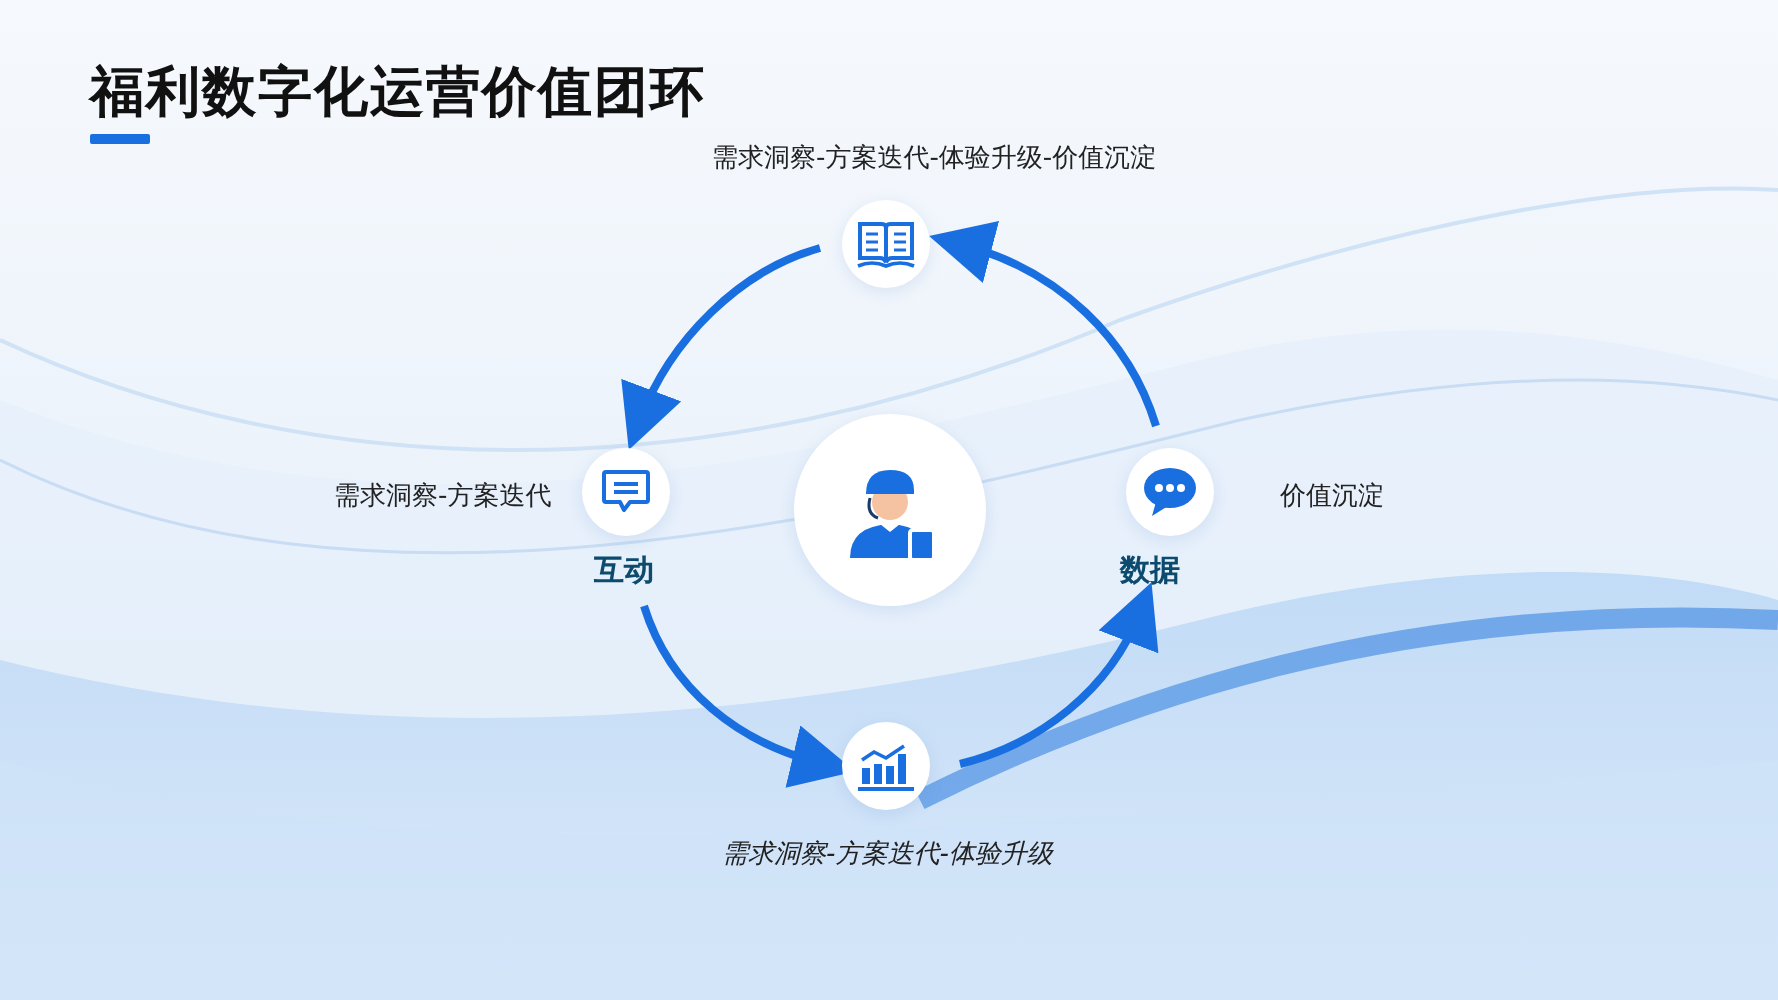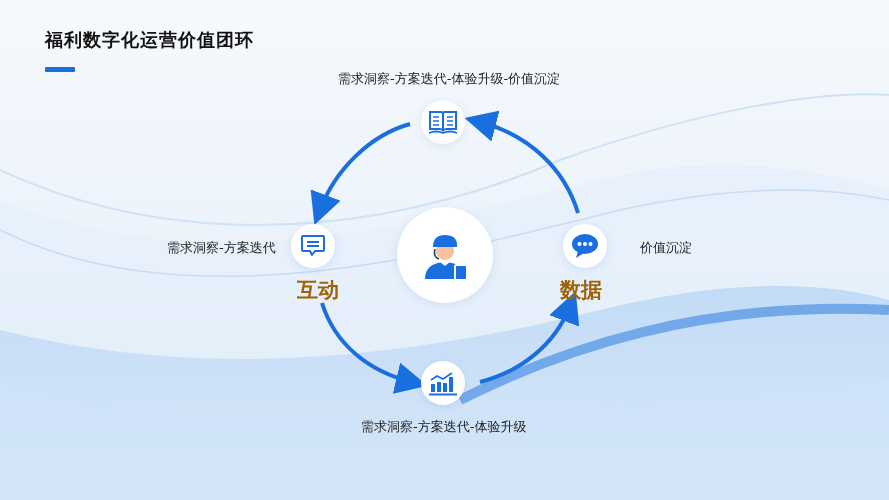--- a/index.html
+++ b/index.html
@@ -3,36 +3,36 @@
 <meta charset="utf-8">
 <style>
   html, body { margin:0; padding:0; }
   body {
     width:889px; height:500px; overflow:hidden; position:relative;
     font-family: "DejaVu Sans", "Liberation Sans", sans-serif;
     background: linear-gradient(180deg, #f6f9fd 0%, #eef4fb 40%, #d9e8f8 100%);
   }
   .bg { position:absolute; left:0; top:0; width:889px; height:500px; }
   .title {
-    position:absolute; left:45px; top:28px; font-size:18px; font-weight:bold;
+    position:absolute; left:45px; top:28px; font-size:27px; font-weight:bold;
     color:#111; letter-spacing:1px;
   }
   .title-bar {
     position:absolute; left:45px; top:67px; width:30px; height:5px; background:#1a6fe0; border-radius:1px;
   }
   .diagram { position:absolute; left:0; top:0; width:889px; height:500px; }
   .node {
     position:absolute; border-radius:50%; background:#ffffff;
     box-shadow: 0 2px 8px rgba(80,130,200,0.15);
     display:flex; align-items:center; justify-content:center;
   }
   .small { width:44px; height:44px; }
   .center { width:96px; height:96px; left:397px; top:207px; }
   .label { position:absolute; font-size:13px; color:#222; white-space:nowrap; }
-  .bold-label { position:absolute; font-size:21px; font-weight:bold; color:#a16207; white-space:nowrap;font-family:Liberation Mono, monospace; }
+  .bold-label { position:absolute; font-size:15px; font-weight:bold; color:#0c4a6e; white-space:nowrap;font-family:Liberation Mono, monospace; }
 </style>
 </head>
 <body>
 
 <svg class="bg" viewBox="0 0 889 500" preserveAspectRatio="none">
   <defs>
     <linearGradient id="w1" x1="0" y1="0" x2="1" y2="0">
       <stop offset="0" stop-color="#ffffff" stop-opacity="0.9"></stop>
       <stop offset="1" stop-color="#dbe9f8" stop-opacity="0.6"></stop>
     </linearGradient>
@@ -57,21 +57,21 @@
     <marker id="ah" markerWidth="8" markerHeight="8" refX="4" refY="4" orient="auto" markerUnits="strokeWidth">
       <path d="M0,0 L8,4 L0,8 Z" fill="#1a6fe0"></path>
     </marker>
   </defs>
   <path d="M410,124 C370,135 335,170 320,210" stroke="#1a6fe0" stroke-width="4" fill="none" marker-end="url(#ah)"></path>
   <path d="M322,303 C335,345 370,372 412,382" stroke="#1a6fe0" stroke-width="4" fill="none" marker-end="url(#ah)"></path>
   <path d="M480,382 C520,372 555,345 570,306" stroke="#1a6fe0" stroke-width="4" fill="none" marker-end="url(#ah)"></path>
   <path d="M578,213 C565,170 530,135 480,122" stroke="#1a6fe0" stroke-width="4" fill="none" marker-end="url(#ah)"></path>
 </svg>
 
-<div class="label" style="left:338px; top:70px;">需求洞察-方案迭代-体验升级-价值沉淀</div>
+<div class="label" style="left:356px; top:70px;">需求洞察-方案迭代-体验升级-价值沉淀</div>
 <div class="node small" style="left:421px; top:100px;">
   <svg width="30" height="26" viewBox="0 0 30 26">
     <path d="M2,3 L13,3 Q15,3 15,5 L15,22 Q14,20 12,20 L2,20 Z" fill="none" stroke="#1a6fe0" stroke-width="2"></path>
     <path d="M28,3 L17,3 Q15,3 15,5 L15,22 Q16,20 18,20 L28,20 Z" fill="none" stroke="#1a6fe0" stroke-width="2"></path>
     <path d="M5,8 H11 M5,12 H11 M5,16 H11 M19,8 H25 M19,12 H25 M19,16 H25" stroke="#1a6fe0" stroke-width="1.6"></path>
     <path d="M1,24 Q8,21 15,24 Q22,21 29,24" fill="none" stroke="#1a6fe0" stroke-width="1.8"></path>
   </svg>
 </div>
 
 <div class="label" style="left:167px; top:239px;">需求洞察-方案迭代</div>
@@ -98,21 +98,21 @@
 <div class="node small" style="left:421px; top:361px;">
   <svg width="30" height="26" viewBox="0 0 30 26">
     <rect x="3" y="14" width="4" height="8" fill="#1a6fe0"></rect>
     <rect x="9" y="12" width="4" height="10" fill="#1a6fe0"></rect>
     <rect x="15" y="13" width="4" height="9" fill="#1a6fe0"></rect>
     <rect x="21" y="7" width="4" height="15" fill="#1a6fe0"></rect>
     <path d="M3,10 L9,6 L15,9 L24,3" fill="none" stroke="#1a6fe0" stroke-width="1.8"></path>
     <rect x="1" y="23.5" width="28" height="2" fill="#1a6fe0"></rect>
   </svg>
 </div>
-<div class="label" style="left:361px; top:418px;">需求洞察-方案迭代-体验升级</div>
+<div class="label" style="left:361px; top:418px;font-style:italic;">需求洞察-方案迭代-体验升级</div>
 
 <div class="node center">
   <svg width="52" height="52" viewBox="0 0 52 52">
     <path d="M14,18 Q14,6 26,6 Q38,6 38,16 L38,18 L14,18 Z" fill="#1a6fe0"></path>
     <circle cx="26" cy="22" r="9" fill="#f6c3a2"></circle>
     <path d="M14,18 Q16,9 26,9 Q36,9 38,18" fill="#1a6fe0"></path>
     <path d="M16,20 Q14,28 20,30" fill="none" stroke="#1a3a6a" stroke-width="1.5"></path>
     <path d="M6,50 Q6,34 26,33 Q46,34 46,50 Z" fill="#1a6fe0"></path>
     <path d="M21,33 L26,37 L31,33" fill="#fff"></path>
     <rect x="36" y="36" width="12" height="15" rx="1.5" fill="#1a6fe0" stroke="#fff" stroke-width="2"></rect>

